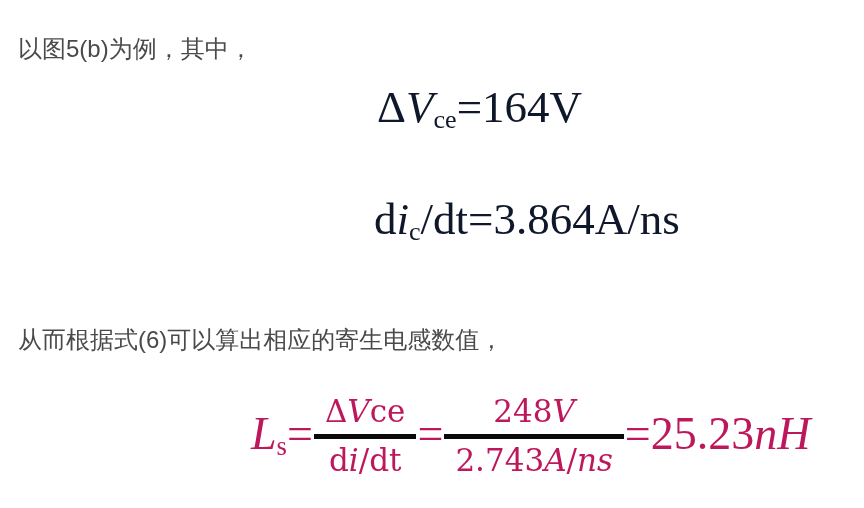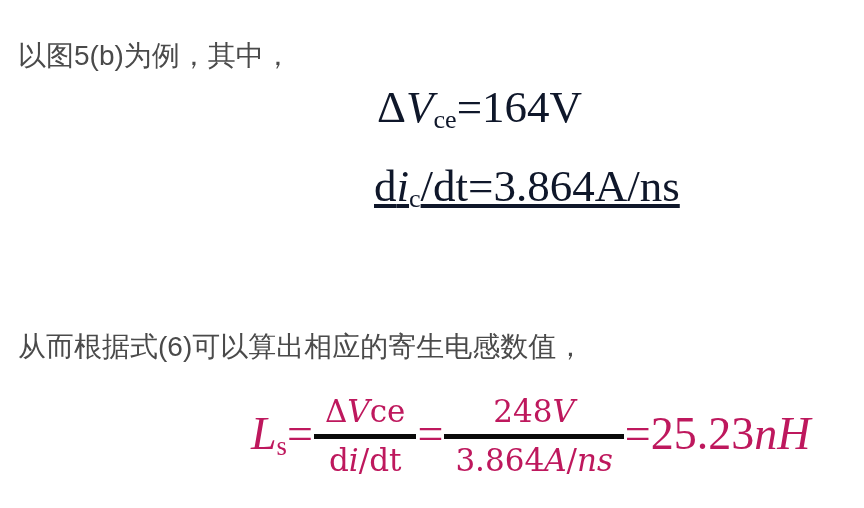--- a/index.html
+++ b/index.html
@@ -6,38 +6,38 @@
   body {
     width: 864px; height: 508px;
     background: #ffffff;
     position: relative;
     overflow: hidden;
     font-family: "Liberation Sans", sans-serif;
   }
   .para {
     position: absolute;
     left: 18px;
-    font-size: 28px;
+    font-size: 24px;
     line-height: 1.35;
     color: #4a4a4a;
     white-space: nowrap;
   }
   #para-intro { top: 9px; }
   #para-derivation { top: 300px; }
 
   .eq {
     position: absolute;
     color: #0f172a;
     font-family: "Liberation Serif", serif;
     font-size: 45px;
     line-height: 1;
     white-space: nowrap;
   }
   #eq-delta-vce { left: 377px; top: 85px; }
-  #eq-didt      { left: 374px; top: 164px; text-decoration: underline; }
+  #eq-didt      { left: 374px; top: 197px; }
 
   .it { font-style: italic; }
   .eq sub {
     font-size: 0.58em;
     line-height: 0;
     vertical-align: -0.22em;
   }
 
   
   #eq-ls {
@@ -90,17 +90,17 @@
   <span class="txt">=</span>
   <span class="frac">
     <span class="num"><span>Δ</span><span class="it">V</span><span>ce</span></span>
     <span class="bar"></span>
     <span class="den"><span>d</span><span class="it">i</span><span>/dt</span></span>
   </span>
   <span class="txt">=</span>
   <span class="frac">
     <span class="num"><span>248</span><span class="it">V</span></span>
     <span class="bar"></span>
-    <span class="den"><span>3.864</span><span class="it">A</span><span>/</span><span class="it">ns</span></span>
+    <span class="den"><span>2.743</span><span class="it">A</span><span>/</span><span class="it">ns</span></span>
   </span>
   <span class="txt">=</span>
   <span class="txt"><span>25.23</span><span class="it">nH</span></span>
 </div>
 
 </body></html>

